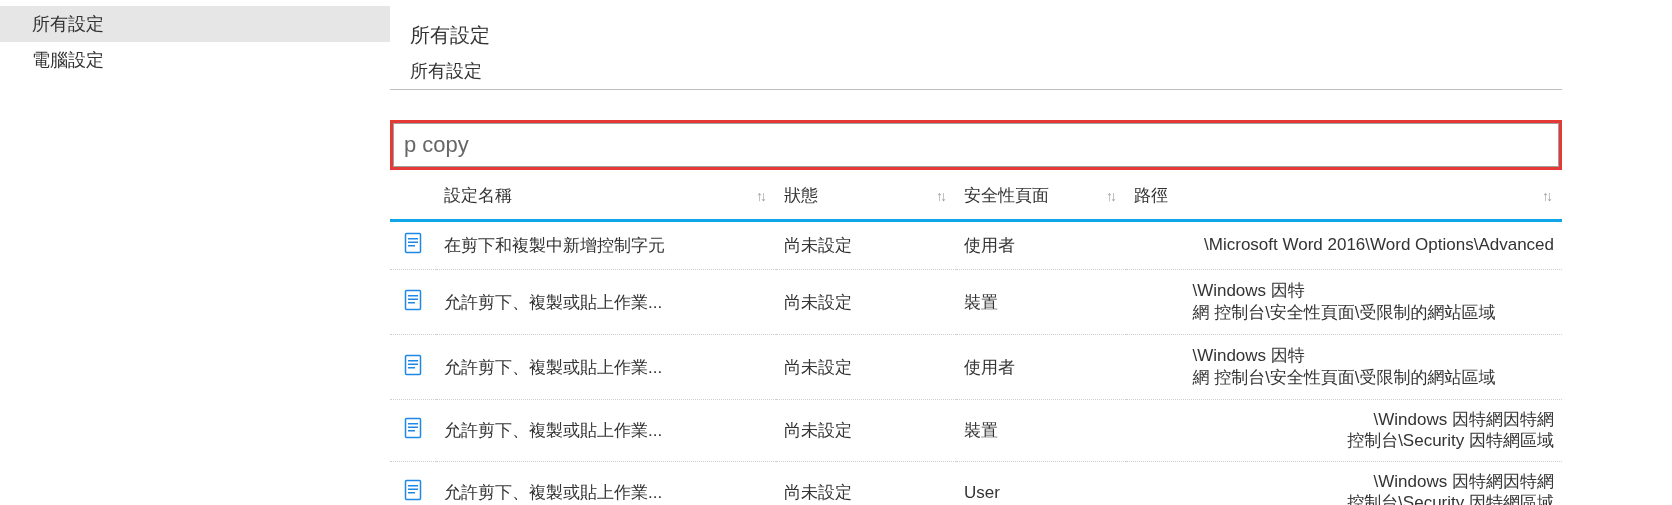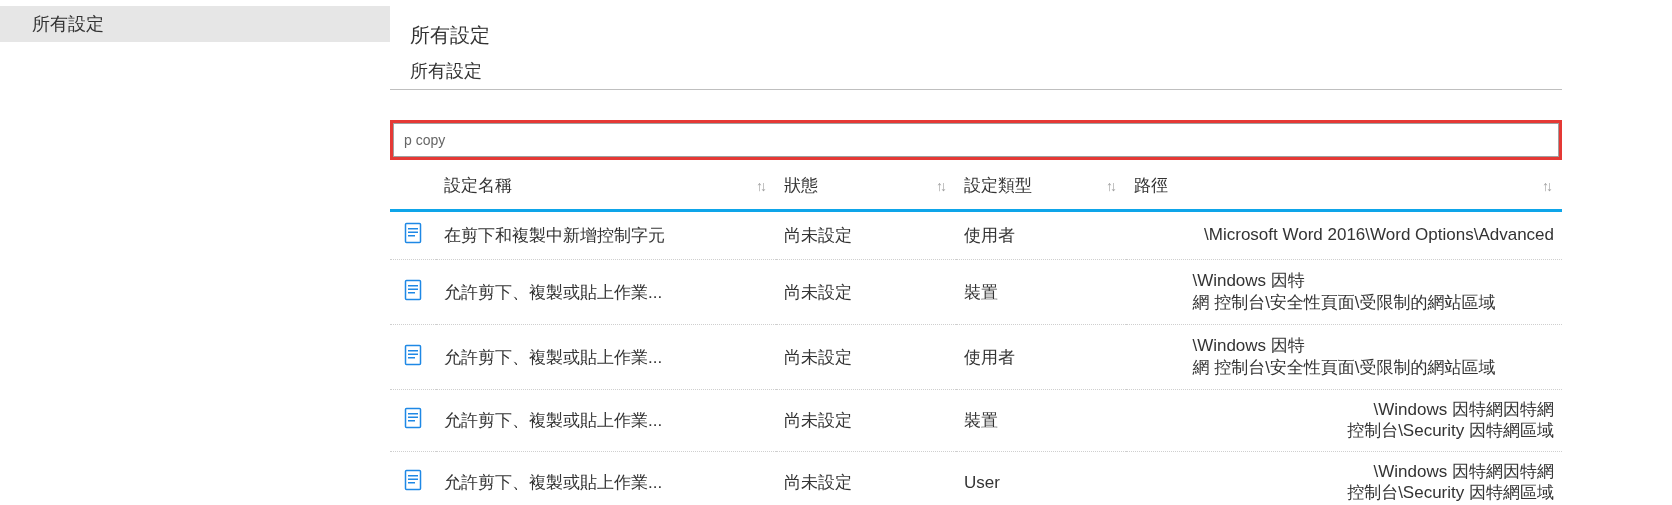--- a/index.html
+++ b/index.html
@@ -46,21 +46,21 @@
   }
   .search-wrap {
     border: 3px solid #e53935;
     padding: 0;
     margin: 0 0 4px 0;
   }
   .search-input {
     width: 100%;
     border: 1px solid #a0a0a0;
     padding: 8px 10px;
-    font-size: 14px;
+    font-size: 22px;
     color: #666;
     outline: none;
   }
   .table { width: 100%; border-collapse: collapse; table-layout: fixed; }
   .table th {
     text-align: left;
     font-weight: 400;
     font-size: 17px;
     padding: 10px 8px 12px 8px;
     position: relative;
@@ -97,20 +97,21 @@
   .path-left { line-height: 1.2; }
   .path-left .line { display: block; white-space: nowrap; text-align: right; }
   .th-pad { padding-left: 42px; }
 </style>
 </head>
 <body>
 
 <div class="container">
   <nav class="sidebar">
     <div class="sidebar-item selected">所有設定</div>
+    <div class="sidebar-item">電腦設定</div>
   </nav>
 
   <main class="main">
     <div class="main-title">所有設定</div>
     <div class="main-subtitle">所有設定</div>
     <hr class="subtitle-divider">
 
     <div class="search-wrap">
       <input class="search-input" type="text" value="p copy" style="">
     </div>
@@ -128,21 +129,21 @@
           <th></th>
           <th>
             <span>設定名稱</span>
             <span class="sort-arrows">↑↓</span>
           </th>
           <th>
             <span>狀態</span>
             <span class="sort-arrows">↑↓</span>
           </th>
           <th>
-            <span>設定類型</span>
+            <span>安全性頁面</span>
             <span class="sort-arrows">↑↓</span>
           </th>
           <th class="th-pad">
             <span>路徑</span>
             <span class="sort-arrows">↑↓</span>
           </th>
         </tr>
       </thead>
       <tbody id="tbody">
           <tr>

